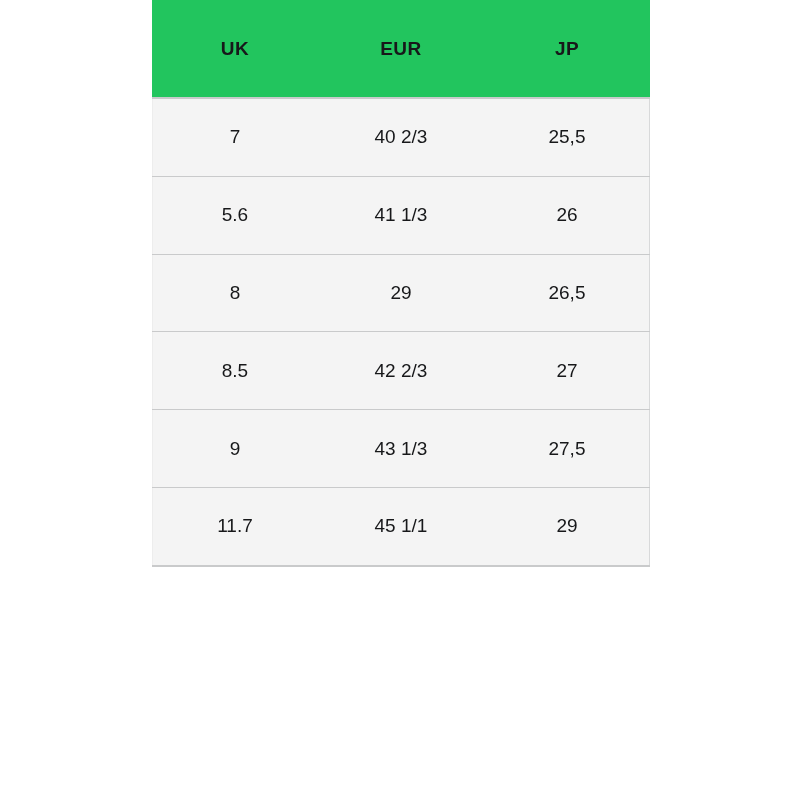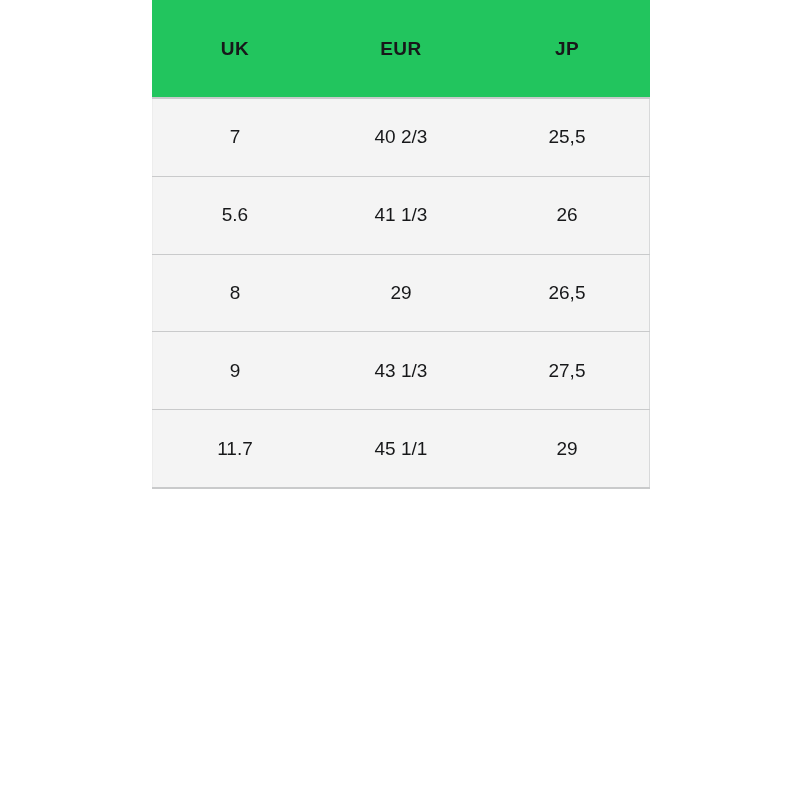--- a/index.html
+++ b/index.html
@@ -102,20 +102,25 @@
         <td>5.6</td>
         <td>41 1/3</td>
         <td>26</td>
       </tr>
       <tr>
         <td>8</td>
         <td>29</td>
         <td>26,5</td>
       </tr>
       <tr>
+        <td>8.5</td>
+        <td>42 2/3</td>
+        <td>27</td>
+      </tr>
+      <tr>
         <td>9</td>
         <td>43 1/3</td>
         <td>27,5</td>
       </tr>
       <tr>
         <td>11.7</td>
         <td>45 1/1</td>
         <td>29</td>
       </tr>
     </tbody>

